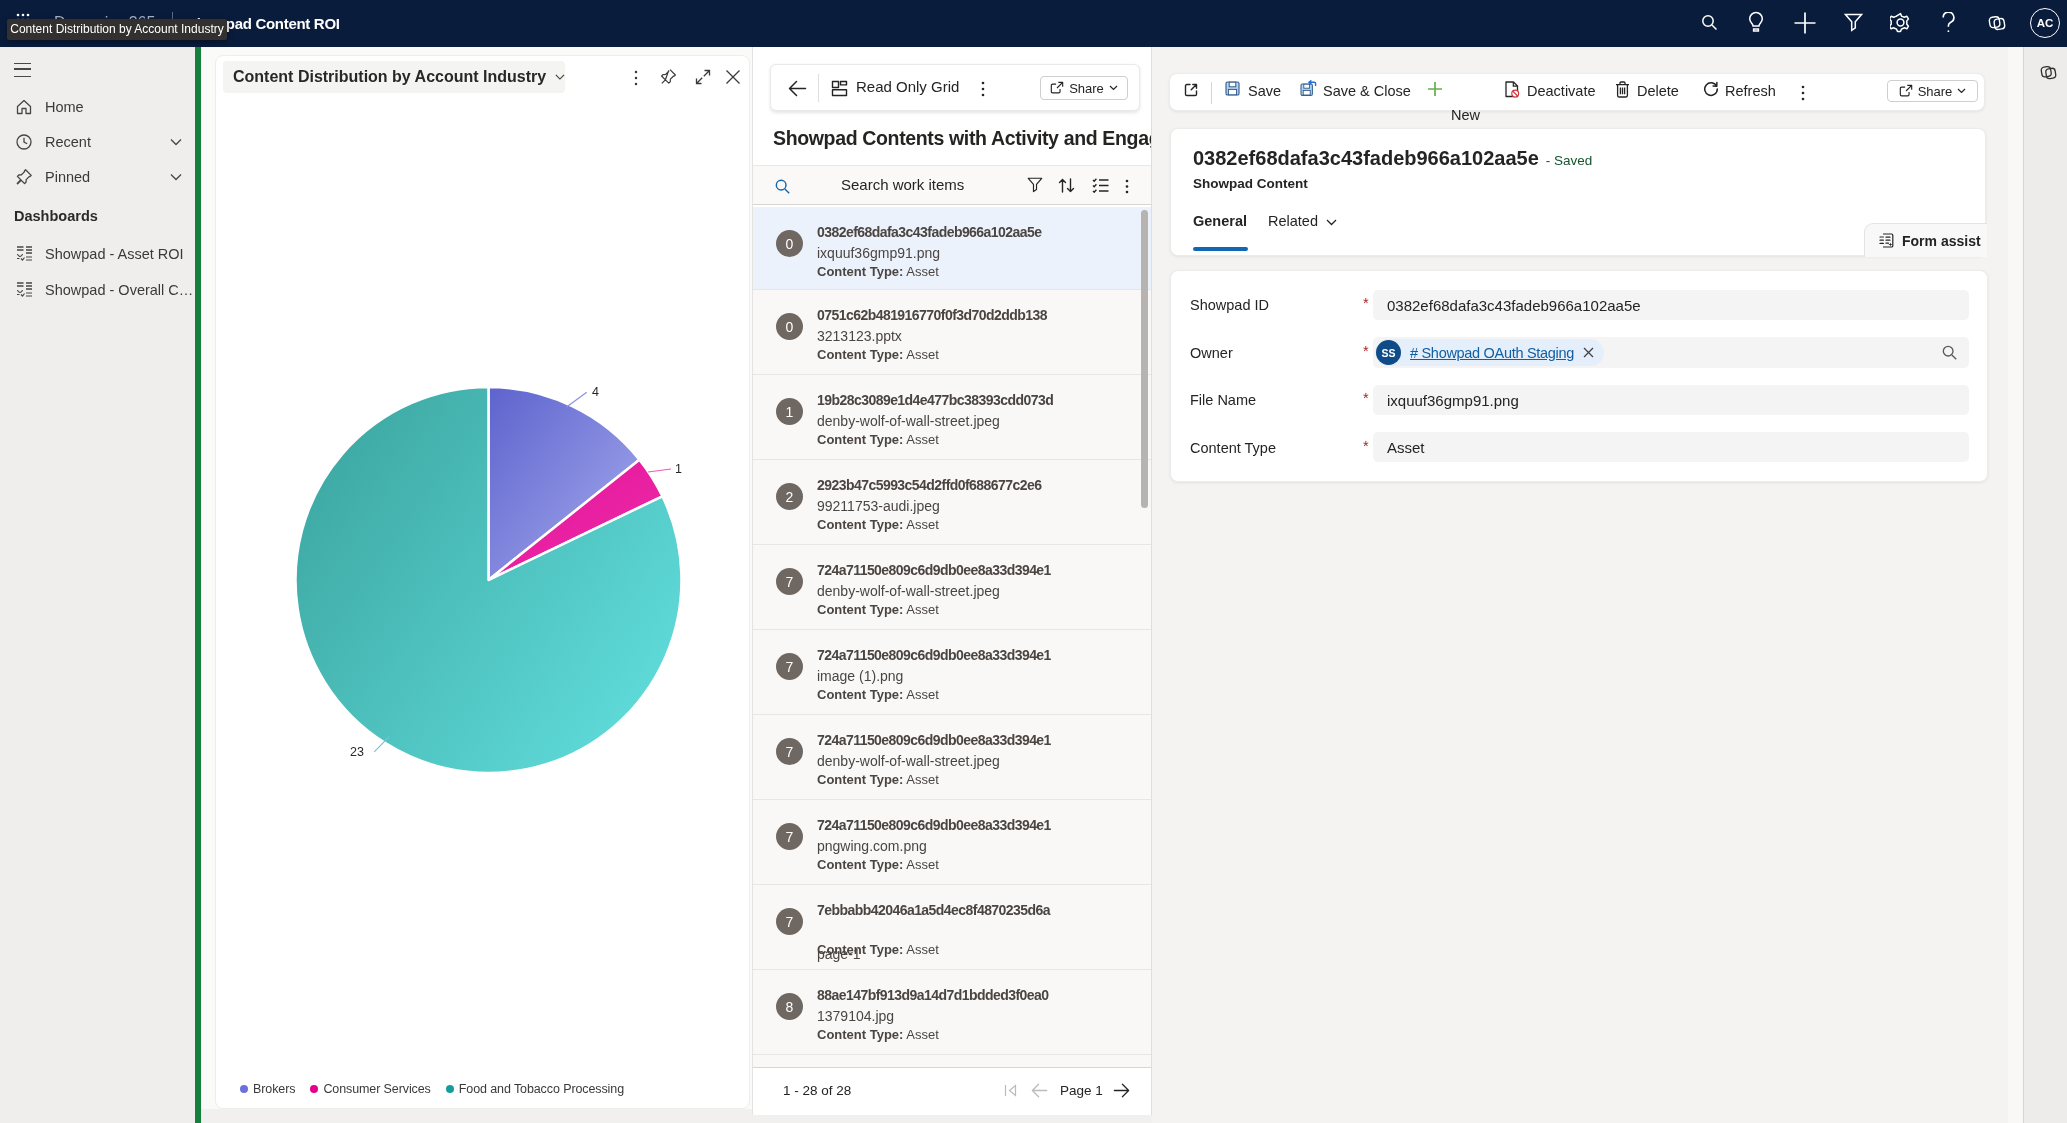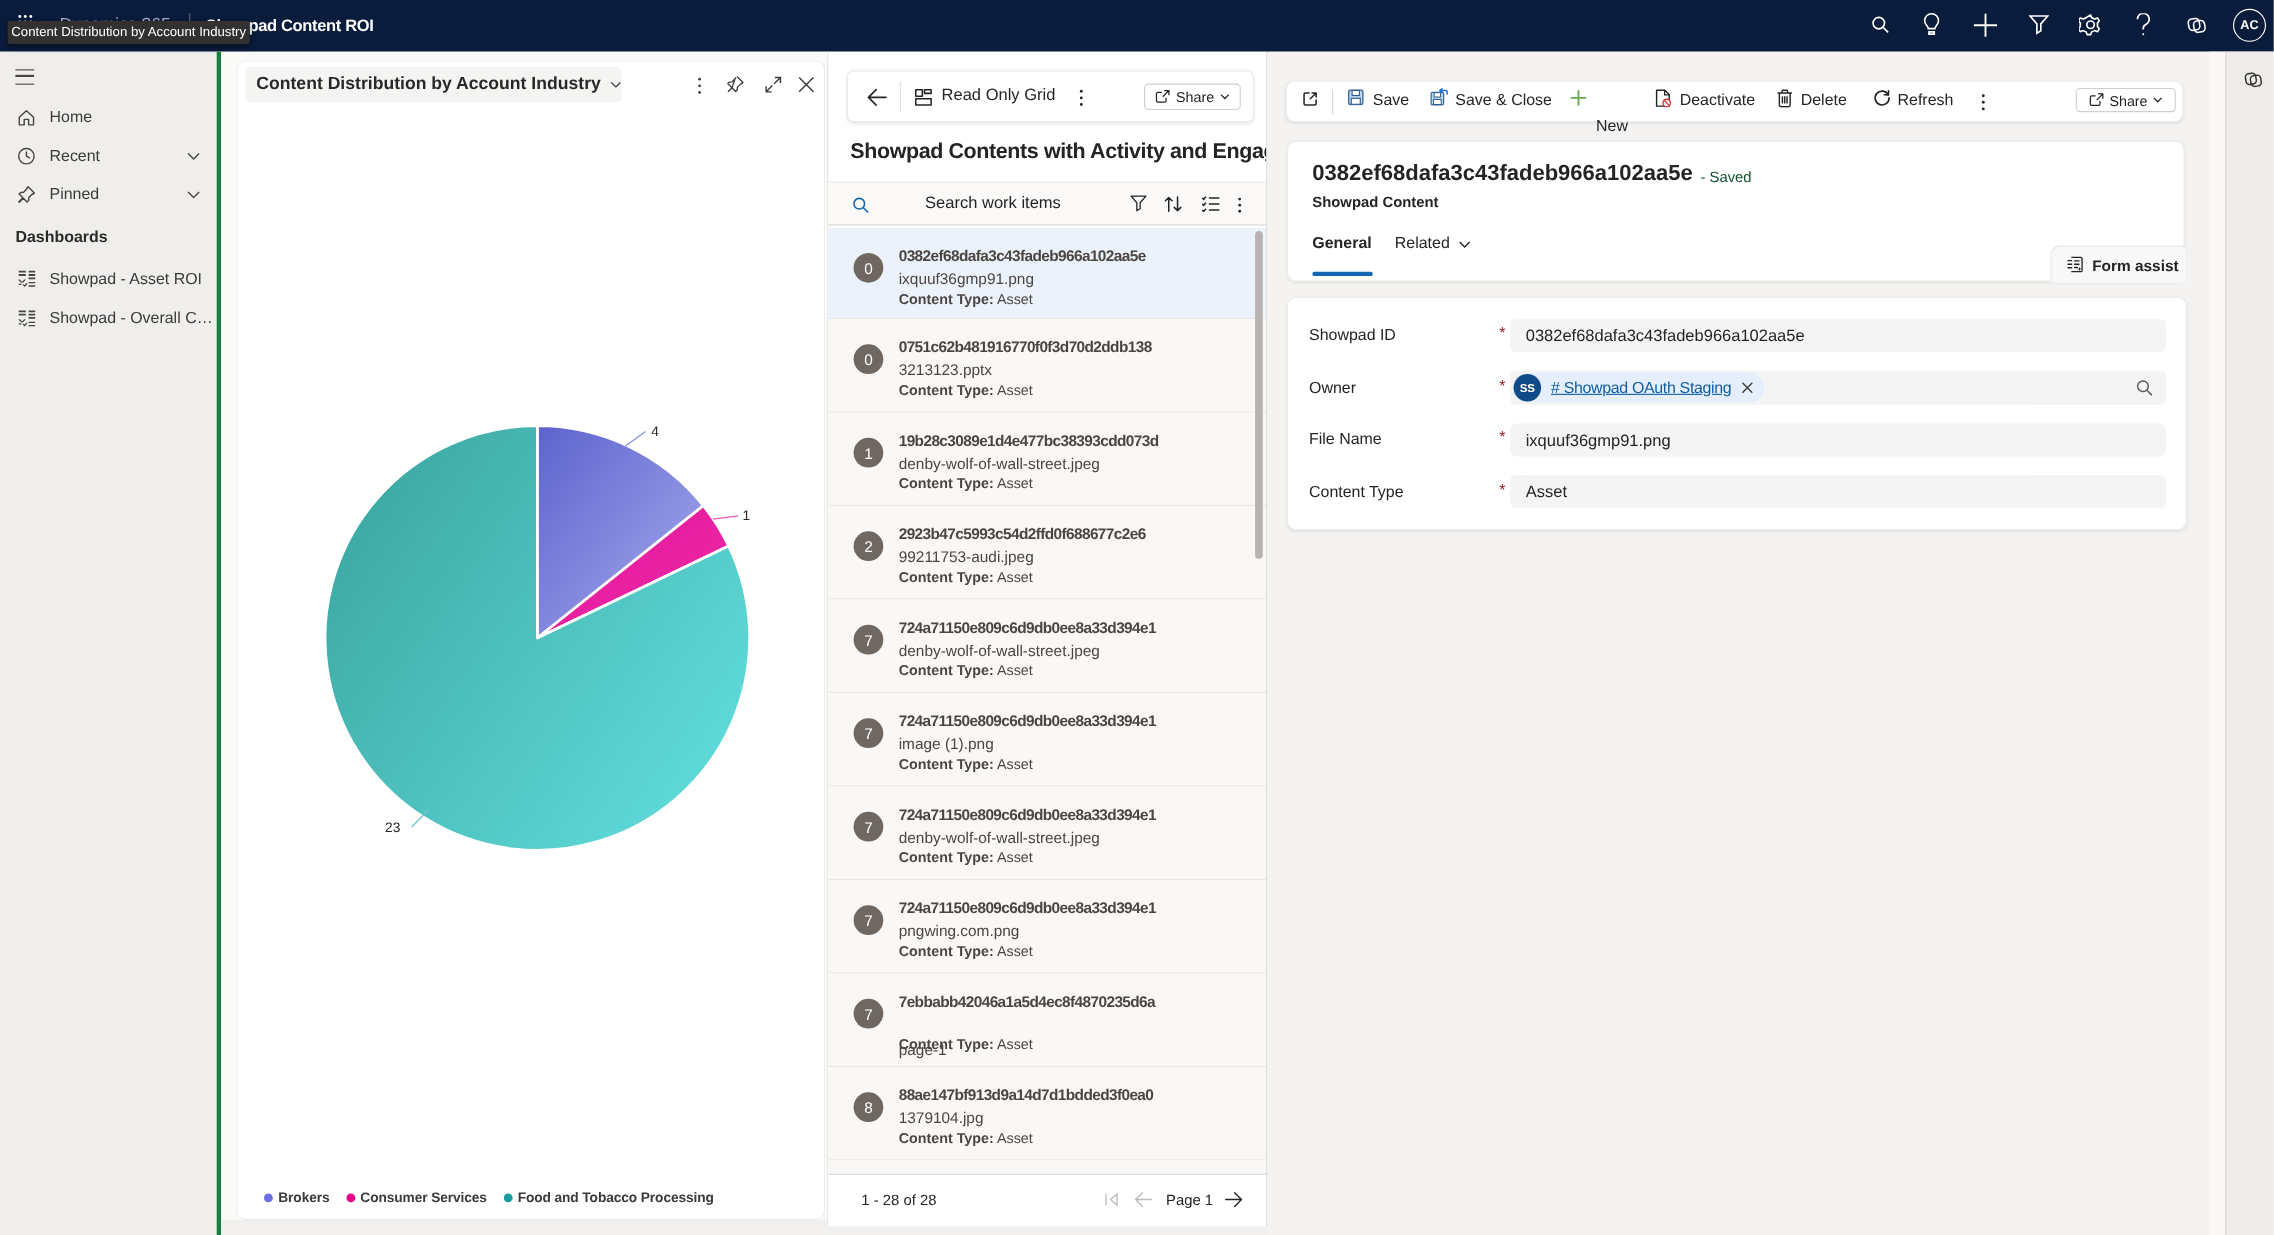--- a/index.html
+++ b/index.html
@@ -55,21 +55,21 @@
       </svg>
   <svg class="abs" style="left:1988px;top:14px;" width="18" height="18" viewBox="0 0 18 18" fill="none" stroke="#fff" stroke-width="1.4">
     <rect x="1.6" y="3" width="10" height="10.4" rx="3.4" transform="rotate(-9 6.6 8.2)"></rect>
     <rect x="6.4" y="4.8" width="10" height="10.4" rx="3.4" transform="rotate(-9 11.4 10)"></rect>
   </svg>
   <div class="abs flex" style="left:2030px;top:8px;width:30px;height:30px;border:1.6px solid #fff;border-radius:50%;box-sizing:border-box;justify-content:center;color:#fff;font-size:11.5px;font-weight:bold;">AC</div>
 
   <div class="abs" style="left:7px;top:19px;width:220px;height:21px;background:#323130;border-radius:2px;box-shadow:0 2px 6px rgba(0,0,0,0.4);color:#fff;font-size:12px;line-height:21px;text-align:center;white-space:nowrap;z-index:50;overflow:hidden;">Content Distribution by Account Industry</div>
 </div>
 
-<div class="abs" id="sidebar" style="left:0;top:47px;width:201px;height:1076px;background:#efeeec;border-right:4px solid #15803d;box-sizing:border-box;color:#3b3a39;">
+<div class="abs" id="sidebar" style="left:0;top:47px;width:201px;height:1076px;background:#efeeec;border-right:6px solid #15803d;box-sizing:border-box;color:#3b3a39;">
   <div class="abs" style="left:14px;top:16px;width:17px;height:12px;border-top:1.8px solid #4a4846;border-bottom:1.8px solid #4a4846;">
         <div style="margin-top:4.2px;height:1.8px;background:#4a4846;"></div>
       </div>
 
   <svg class="abs" style="left:15px;top:51px;" width="18" height="18" viewBox="0 0 18 18" fill="none" stroke="#484644" stroke-width="1.3" stroke-linejoin="round">
     <path d="M2.5 8.6 L9 2.6 L15.5 8.6 V15.5 H11 V10.5 H7 V15.5 H2.5 Z"></path>
   </svg>
   <div class="abs" style="left:45px;top:52px;font-size:14.5px;">Home</div>
 
   <svg class="abs" style="left:15px;top:86px;" width="18" height="18" viewBox="0 0 18 18" fill="none" stroke="#484644" stroke-width="1.3">
@@ -149,21 +149,21 @@
       <path d="M272.5 244 L446.4 160.3 A193 193 0 1 1 272.5 51 Z" fill="url(#gTeal)"></path>
     </g>
     <path d="M350.6 71 L370.7 56.3" stroke="#8a90dd" stroke-width="1.2" fill="none"></path>
     <text x="376" y="60" font-size="12.5" fill="#292827">4</text>
     <path d="M432 136 L455 133" stroke="#ef5ab5" stroke-width="1.2" fill="none"></path>
     <text x="459" y="137" font-size="12.5" fill="#292827">1</text>
     <path d="M173.1 400.6 L158.3 415.8" stroke="#74c5ce" stroke-width="1.2" fill="none"></path>
     <text x="134" y="420" font-size="12.5" fill="#292827">23</text>
   </svg>
 
-  <div class="abs flex" style="left:24px;top:1024px;height:18px;font-size:12.5px;color:#3b3a39;letter-spacing:-0.1px;font-weight:bold;">
+  <div class="abs flex" style="left:24px;top:1024px;height:18px;font-size:12.5px;color:#3b3a39;letter-spacing:-0.1px;">
     <span style="width:8px;height:8px;border-radius:50%;background:#6a70df;display:inline-block;"></span>
     <span style="margin-left:5px;">Brokers</span>
     <span style="width:8px;height:8px;border-radius:50%;background:#e3008c;display:inline-block;margin-left:15px;"></span>
     <span style="margin-left:5px;">Consumer Services</span>
     <span style="width:8px;height:8px;border-radius:50%;background:#169c9c;display:inline-block;margin-left:15px;"></span>
     <span style="margin-left:5px;">Food and Tobacco Processing</span>
   </div>
 </div>
 <div class="abs" style="left:201px;top:1109px;width:551px;height:14px;background:#f1f0ef;"></div>
 

